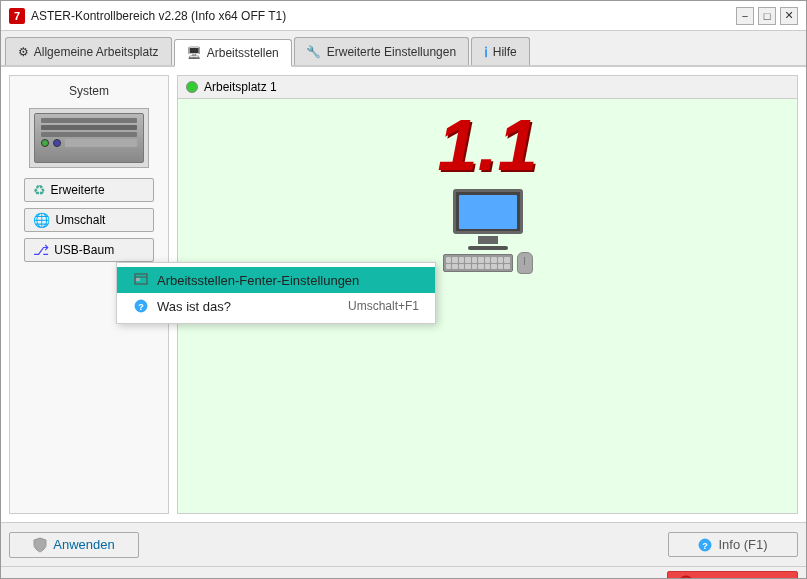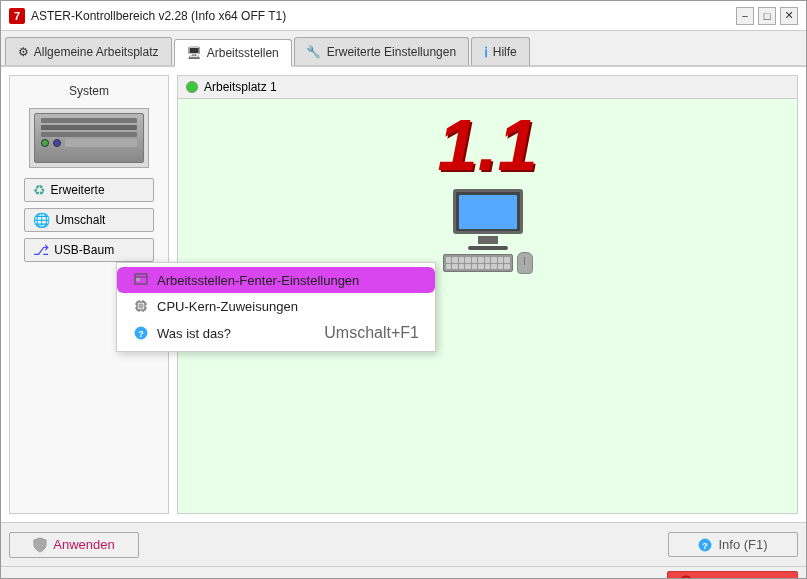--- a/index.html
+++ b/index.html
@@ -314,34 +314,34 @@
     .context-item {
       display: flex;
       align-items: center;
       gap: 8px;
       padding: 5px 16px;
       cursor: pointer;
       font-size: 13px;
       color: #222;
       position: relative;
     }
-    .context-item.active-item { background: #d946ef; font-weight: 500; border-radius: 6px; }
+    .context-item.active-item { background: #14b8a6; font-weight: 500; }
     .context-item-icon {
       width: 16px;
       height: 16px;
       display: flex;
       align-items: center;
       justify-content: center;
       font-size: 12px;
       flex-shrink: 0;
     }
     .context-item-label { flex: 1; }
     .context-item-shortcut {
       color: #666;
-      font-size: 16px;
+      font-size: 12px;
       margin-left: auto;
     }
 
     
     .bottom-bar {
       background: #f0f0f0;
       border-top: 1px solid #ccc;
       padding: 6px 8px;
       display: flex;
       align-items: center;
@@ -355,21 +355,21 @@
       padding: 4px 16px;
       border: 1px solid #aaa;
       background: #f0f0f0;
       cursor: pointer;
       font-size: 13px;
       border-radius: 2px;
       min-width: 130px;
       justify-content: center;
       color: #555;
     }
-    .bottom-btn.disabled { color: #be185d; cursor: default; align-items: center; }
+    .bottom-btn.disabled { color: #0369a1; cursor: default; align-items: center; }
 
     .footer-bar {
       background: #f0f0f0;
       border-top: 1px solid #ccc;
       padding: 4px 8px;
       display: flex;
       align-items: center;
       justify-content: space-between;
       height: 32px;
     }
@@ -509,37 +509,20 @@
   <div class="context-menu">
     <div class="context-item active-item">
       <div class="context-item-icon">
         <svg width="14" height="14" viewBox="0 0 14 14">
           <rect x="1" y="1" width="12" height="10" fill="none" stroke="#555" stroke-width="1.2"></rect>
           <line x1="1" y1="4" x2="13" y2="4" stroke="#555" stroke-width="1"></line>
           <rect x="2" y="5" width="4" height="3" fill="#aaa"></rect>
         </svg>
       </div>
       <span class="context-item-label">Arbeitsstellen-Fenter-Einstellungen</span>
-    </div>
-    <div class="context-item">
-      <div class="context-item-icon">
-        <svg width="14" height="14" viewBox="0 0 14 14">
-          <rect x="3" y="3" width="8" height="8" fill="none" stroke="#666" stroke-width="1.2"></rect>
-          <rect x="4.5" y="4.5" width="5" height="5" fill="#aaa"></rect>
-          <line x1="5" y1="1" x2="5" y2="3" stroke="#666" stroke-width="1"></line>
-          <line x1="9" y1="1" x2="9" y2="3" stroke="#666" stroke-width="1"></line>
-          <line x1="5" y1="11" x2="5" y2="13" stroke="#666" stroke-width="1"></line>
-          <line x1="9" y1="11" x2="9" y2="13" stroke="#666" stroke-width="1"></line>
-          <line x1="1" y1="5" x2="3" y2="5" stroke="#666" stroke-width="1"></line>
-          <line x1="1" y1="9" x2="3" y2="9" stroke="#666" stroke-width="1"></line>
-          <line x1="11" y1="5" x2="13" y2="5" stroke="#666" stroke-width="1"></line>
-          <line x1="11" y1="9" x2="13" y2="9" stroke="#666" stroke-width="1"></line>
-        </svg>
-      </div>
-      <span class="context-item-label">CPU-Kern-Zuweisungen</span>
     </div>
     <div class="context-item">
       <div class="context-item-icon">
         <svg width="14" height="14" viewBox="0 0 14 14">
           <circle cx="7" cy="7" r="6" fill="#3af" stroke="#29e" stroke-width="0.8"></circle>
           <text x="7" y="11" text-anchor="middle" font-size="9" font-weight="bold" fill="white">?</text>
         </svg>
       </div>
       <span class="context-item-label">Was ist das?</span>
       <span class="context-item-shortcut">Umschalt+F1</span>

